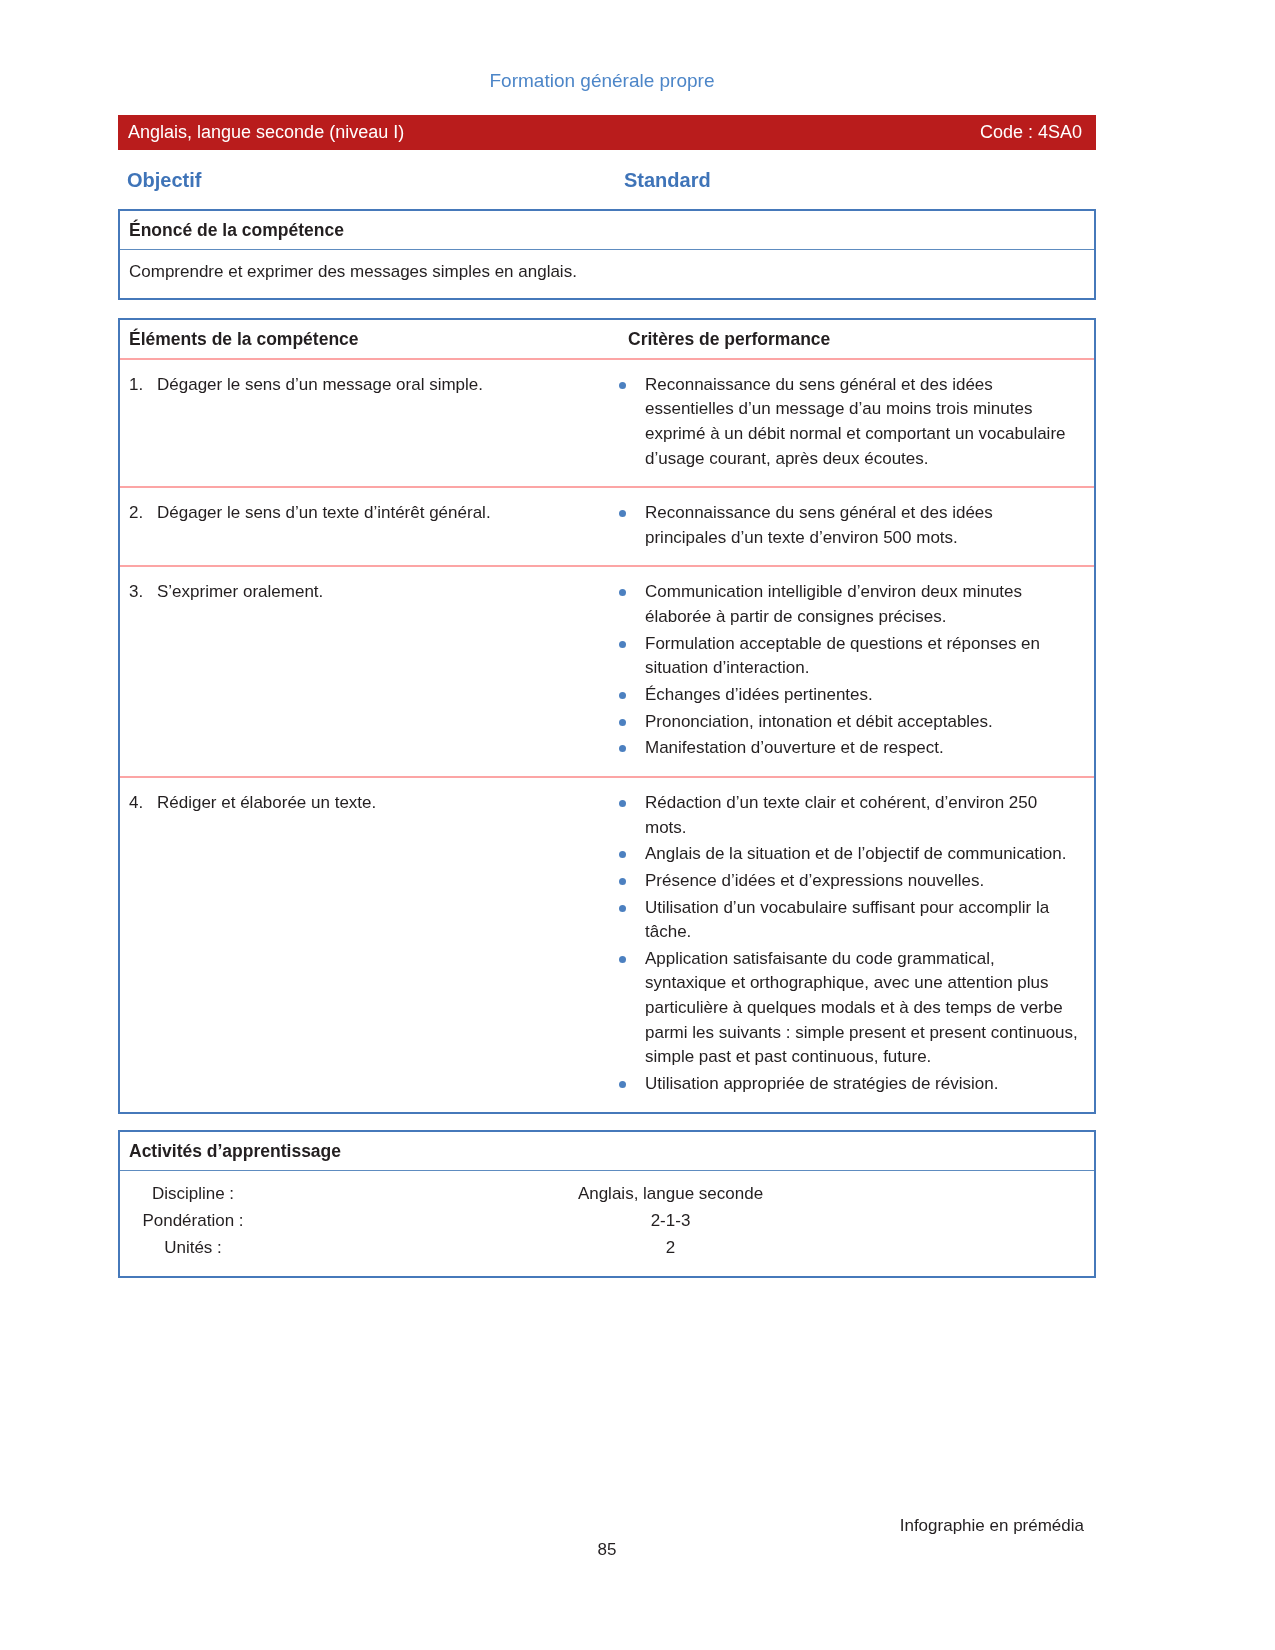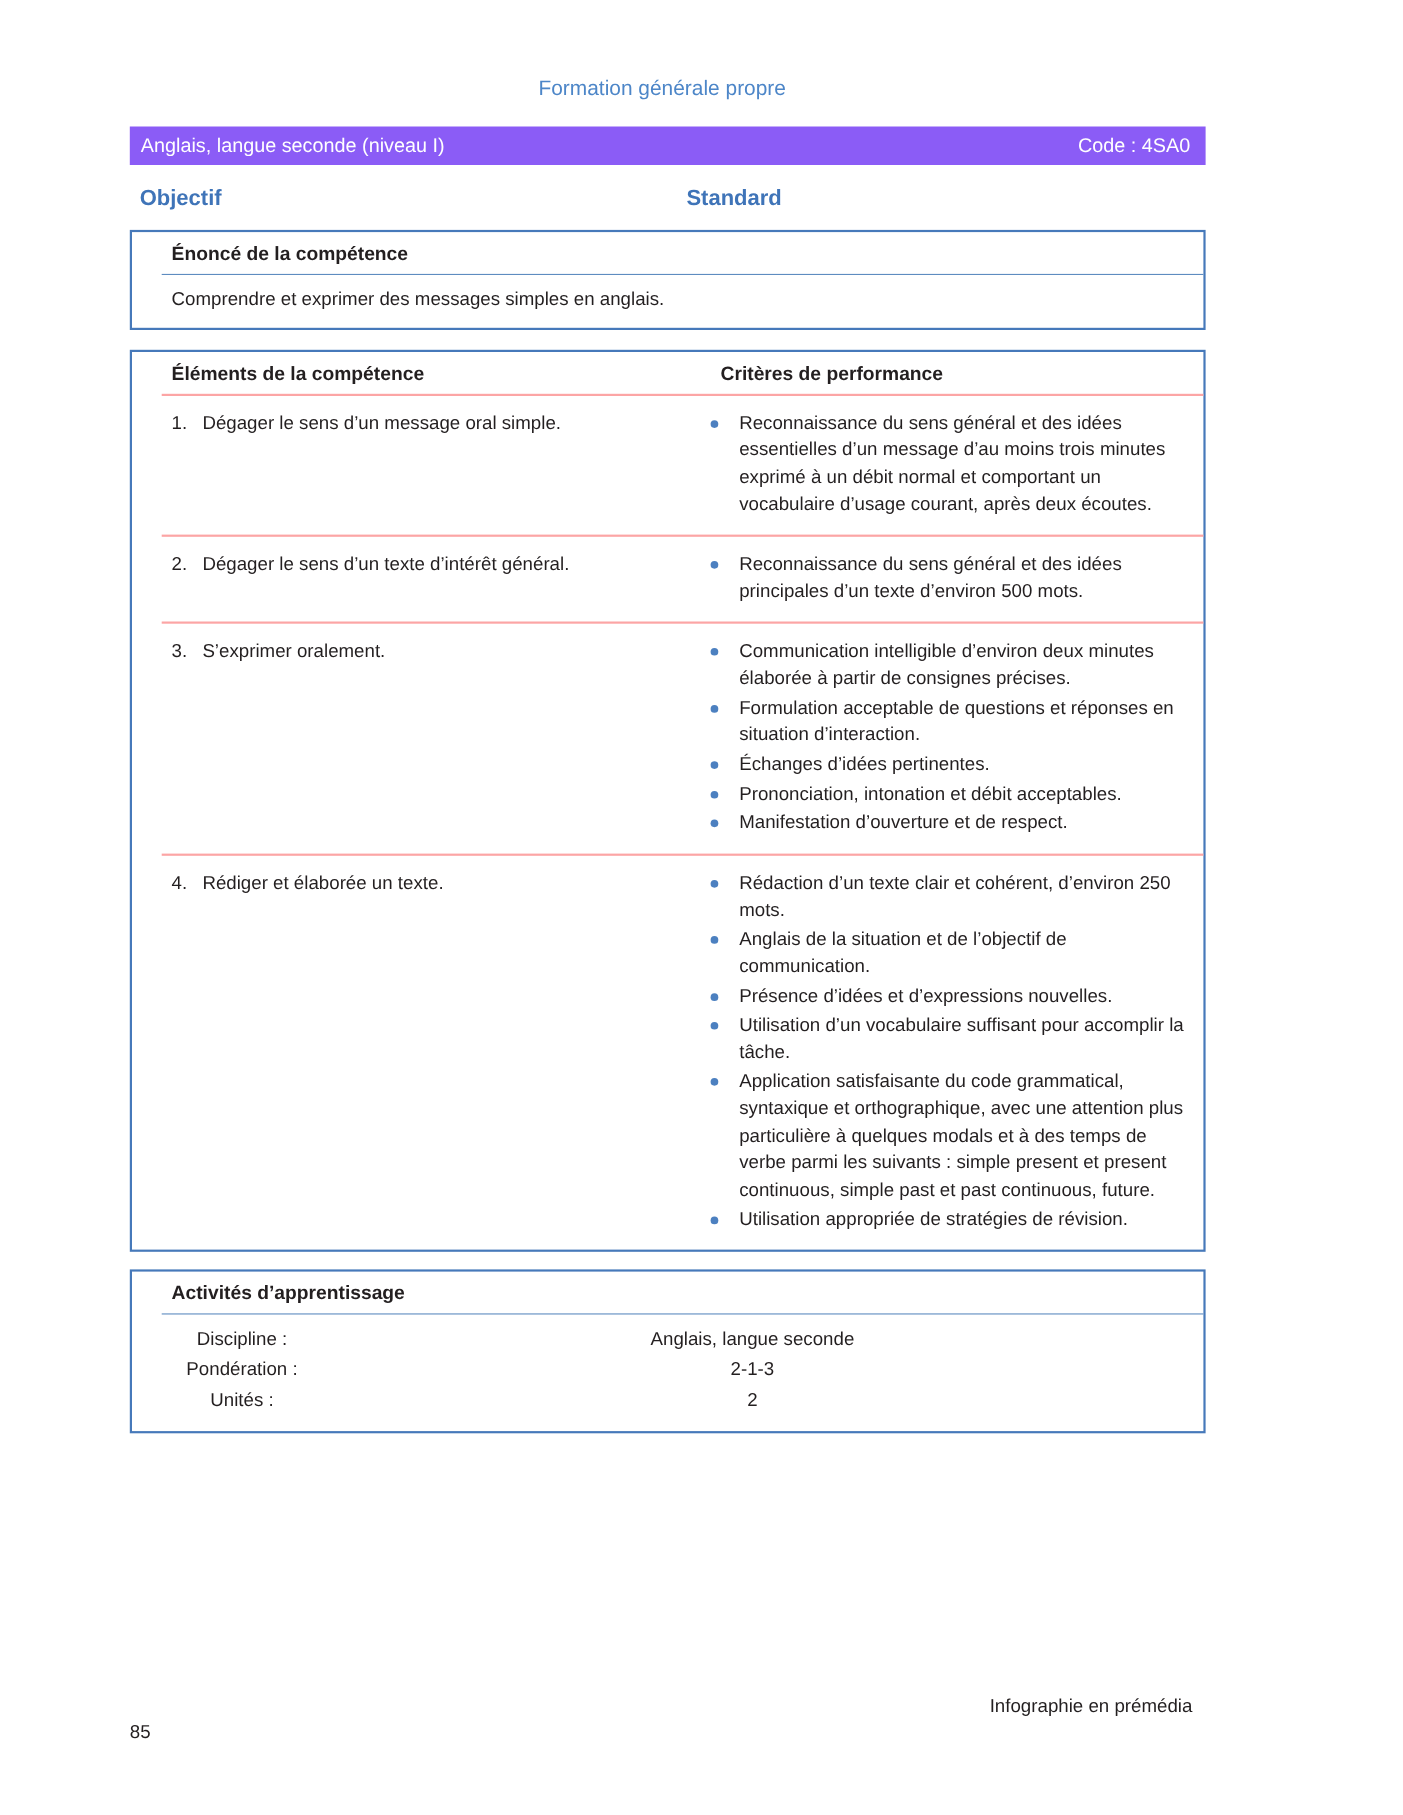--- a/index.html
+++ b/index.html
@@ -20,21 +20,21 @@
   }
   .top-label {
     padding-top: 70px;
     padding-right: 10px;
     text-align: center;
     color: #4d86c8;
     font-size: 19px;
   }
   .header-bar {
     margin-top: 23px;
-    background: #8b5cf6;
+    background: #b91c1c;
     color: #ffffff;
     height: 35px;
     display: flex;
     align-items: center;
     justify-content: space-between;
     padding: 0 14px 0 10px;
     font-size: 18px;
   }
   .col-headings {
     display: grid;
@@ -43,21 +43,20 @@
     padding-left: 9px;
   }
   .col-headings .col-h {
     font-weight: bold;
     color: #3f74b8;
     font-size: 20px;
   }
   .box {
     border: 2px solid #4679ba;
     background: #ffffff;
-    padding-left: 27px;
   }
   .enonce-box { margin-top: 17px; }
   .box-header {
     font-weight: bold;
     font-size: 17.5px;
     padding: 9px 10px 8px 9px;
     border-bottom: 1px solid #5e8cc0;
   }
   .box-body {
     padding: 10px 10px 13px 9px;
@@ -107,20 +106,21 @@
   .act-value { flex: 1; }
 
   .footer-credit {
     margin-top: 238px;
     padding-right: 12px;
     text-align: right;
     font-size: 17px;
   }
   .page-number {
     margin-top: 4px;
+    text-align: center;
     font-size: 17px;
   }
 </style>
 </head>
 <body>
 
 <div class="content">
 
   <div class="top-label">Formation générale propre</div>
 

